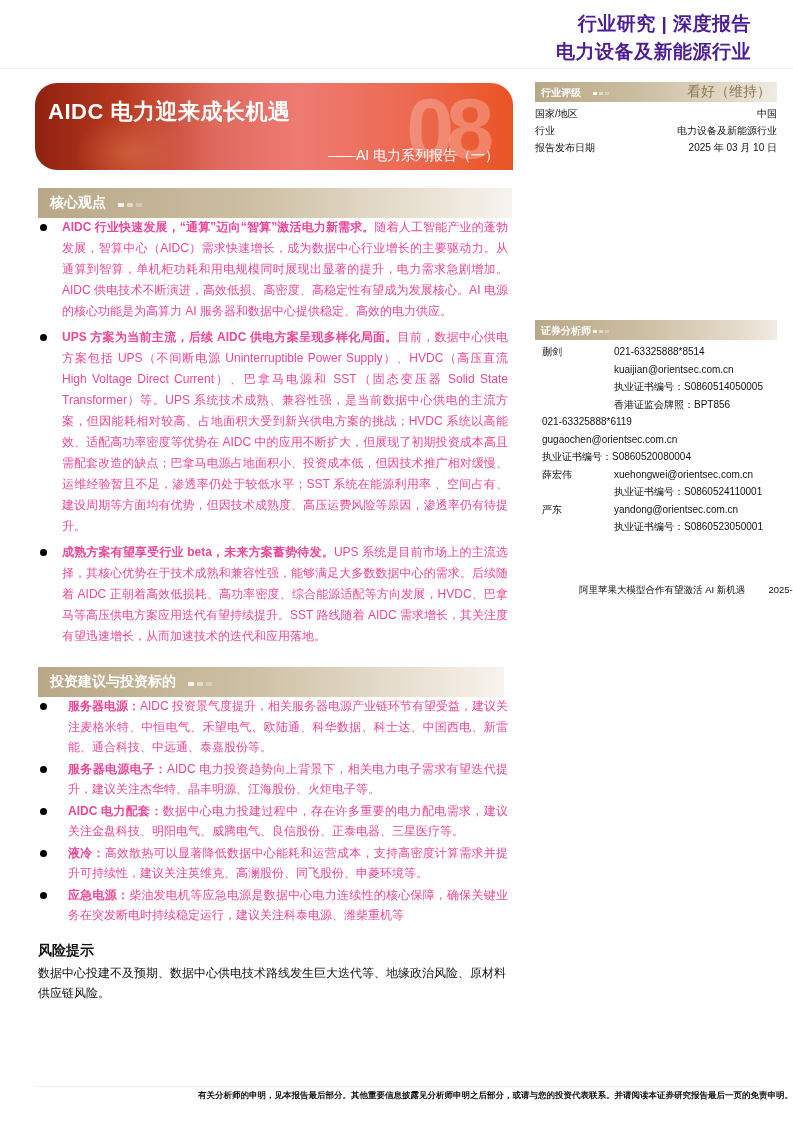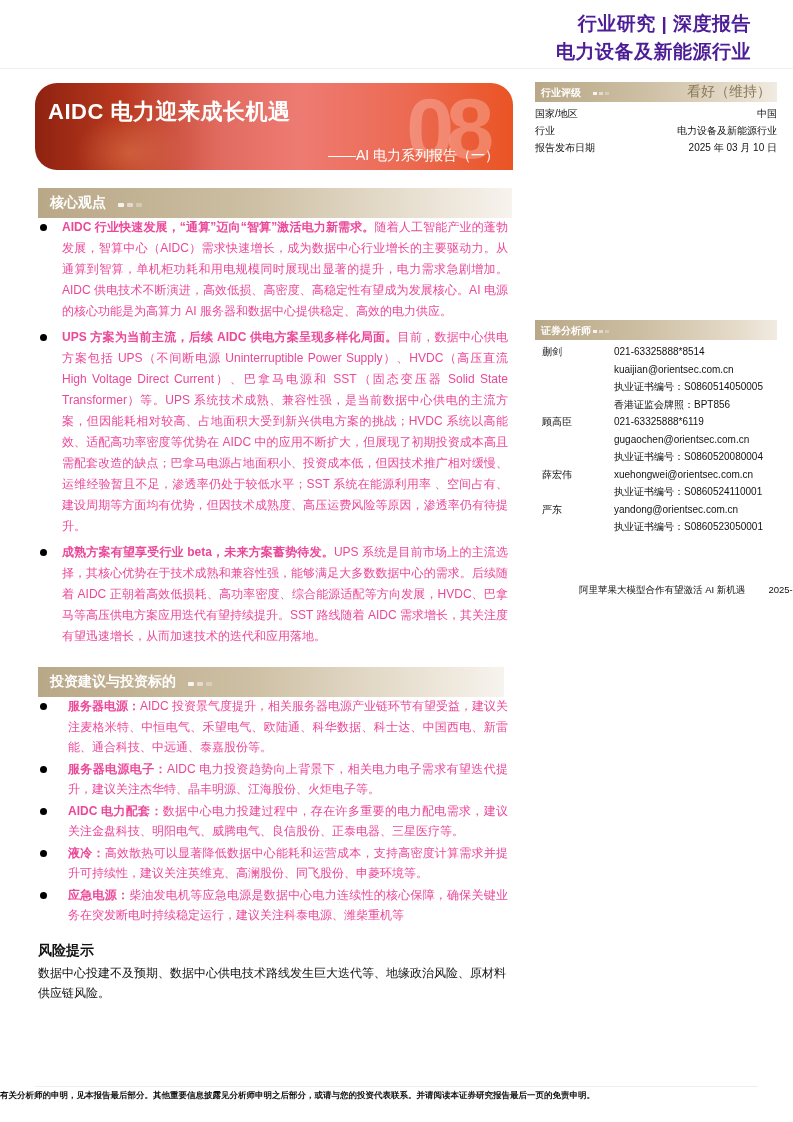--- a/index.html
+++ b/index.html
@@ -42,21 +42,21 @@
   .analyst { display: flex; }
   .analyst .name { width: 72px; line-height: 17.5px; }
   .analyst .info div { line-height: 17.5px; }
 
   .related { position: absolute; left: 535px; top: 584px; width: 238px; font-size: 9.5px; display: flex; justify-content: space-between; color: #111; margin-left: 44px; }
 
   .risk-title { position: absolute; left: 38px; top: 942px; font-size: 14px; font-weight: bold; }
   .risk-text { position: absolute; left: 38px; top: 963px; width: 470px; font-size: 12px; line-height: 20px; }
 
   .footer-line { position: absolute; left: 35px; right: 35px; top: 1086px; height: 1px; background: #eeeeee; }
-  .footer { position: absolute; left: 0; right: 0; top: 1090px; text-align: left; font-size: 8.5px; font-weight: bold; color: #111; }
+  .footer { position: absolute; left: 0; right: 0; top: 1090px; text-align: right; font-size: 8.5px; font-weight: bold; color: #111; }
 </style>
 </head>
 <body>
 
 <div class="hdr-right">
   <div>行业研究 | 深度报告</div>
   <div>电力设备及新能源行业</div>
 </div>
 <div class="hdr-line"></div>
 
@@ -165,21 +165,20 @@
     <div class="analyst">
       <div class="name">蒯剑</div>
       <div class="info">
         <div>021-63325888*8514</div>
         <div>kuaijian@orientsec.com.cn</div>
         <div>执业证书编号：S0860514050005</div>
         <div>香港证监会牌照：BPT856</div>
       </div>
     </div>
     <div class="analyst">
-      <div class="name">顾高臣</div>
       <div class="info">
         <div>021-63325888*6119</div>
         <div>gugaochen@orientsec.com.cn</div>
         <div>执业证书编号：S0860520080004</div>
       </div>
     </div>
     <div class="analyst">
       <div class="name">薛宏伟</div>
       <div class="info">
         <div>xuehongwei@orientsec.com.cn</div>

